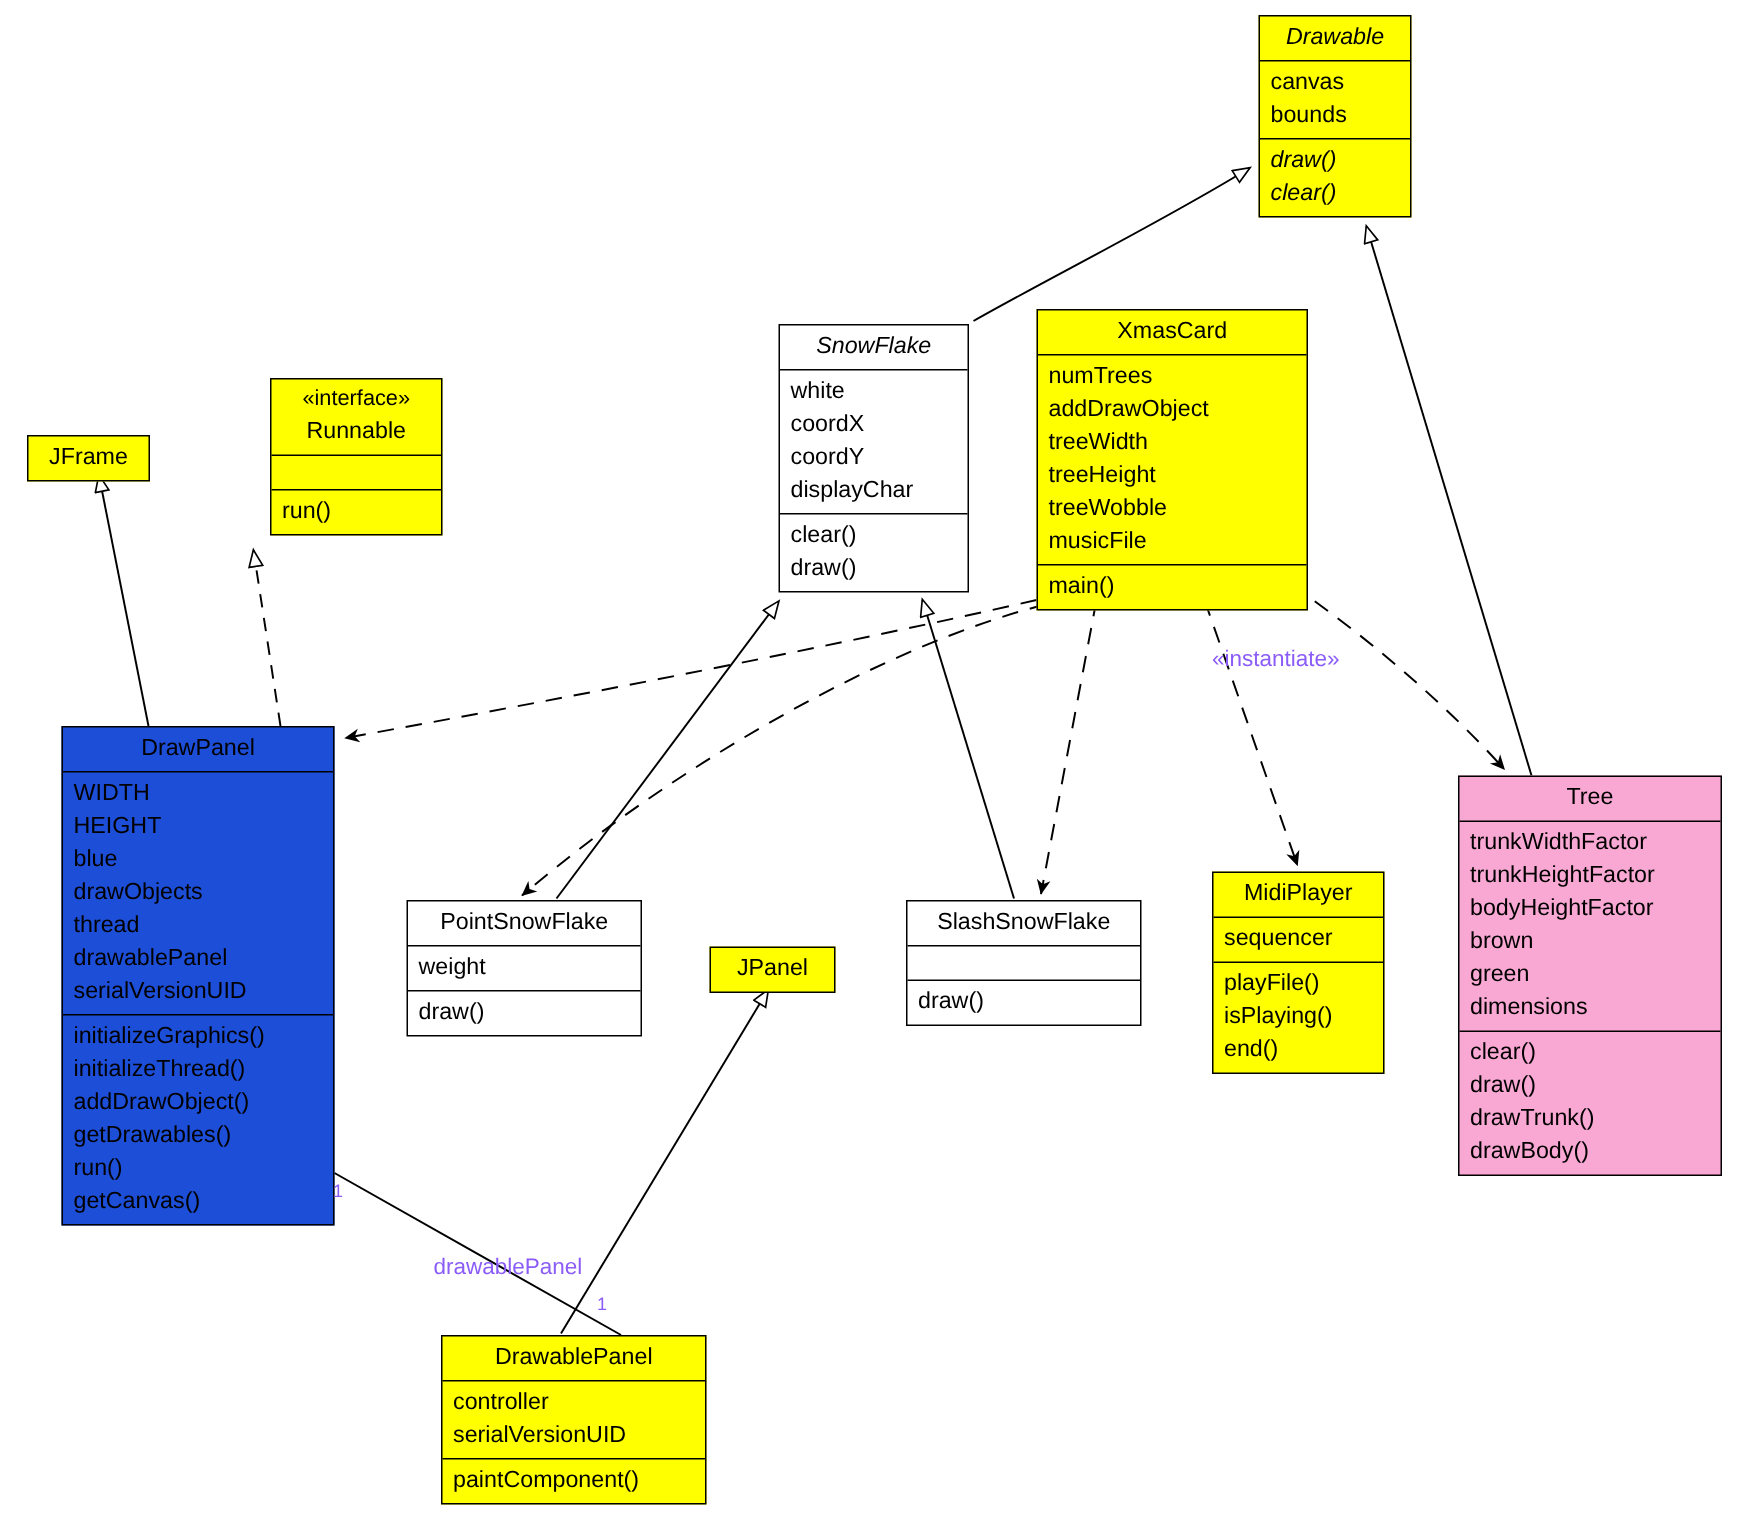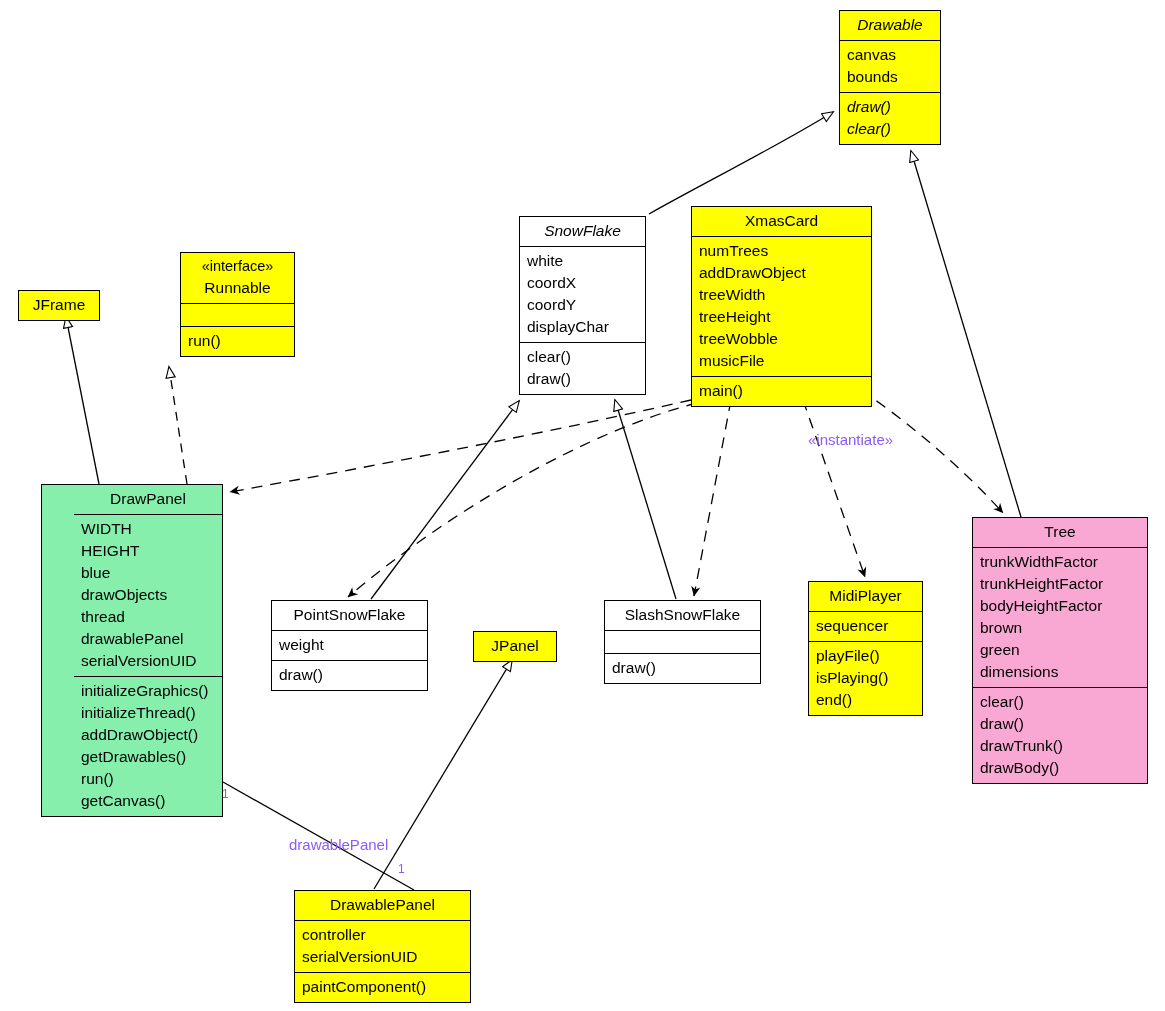--- a/index.html
+++ b/index.html
@@ -30,21 +30,21 @@
     box-sizing: border-box;
     border: 1px solid #000000;
     background: #ffff00;
     font-size: 15.5px;
     line-height: 1.42;
     color: #000000;
     z-index: 5;
   }
   .uml-class.white   { background: #ffffff; }
   .uml-class.yellow  { background: #ffff00; }
-  .uml-class.blue    { background: #86efac; padding-left: 32px; }
+  .uml-class.blue    { background: #1d4ed8; }
   .uml-class.green   { background: #f9a8d4; }
 
   .cls-name {
     text-align: center;
     padding: 3px 6px 4px 6px;
     white-space: nowrap;
   }
   .cls-name .stereo {
     display: block;
     font-size: 14.5px;

